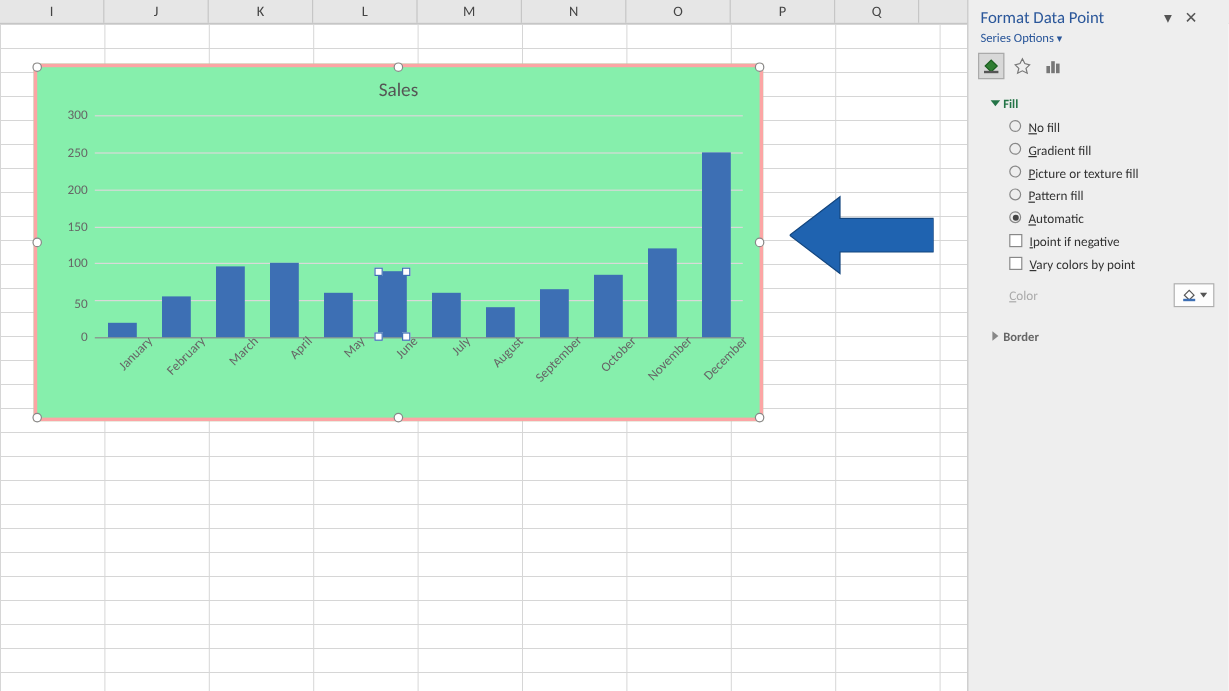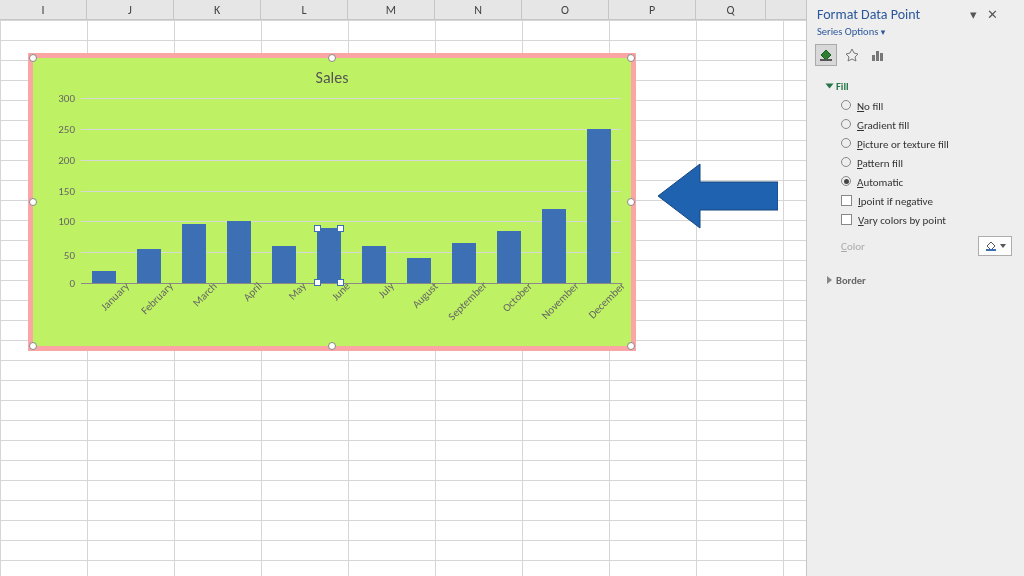--- a/index.html
+++ b/index.html
@@ -40,22 +40,22 @@
         linear-gradient(to bottom, #d6d6d6 1px, transparent 1px);
       background-size: 87px 20px;
     }
     
     .chart-box {
       position: absolute;
       top: 53px;
       left: 28px;
       width: 608px;
       height: 298px;
-      background: #bef264;
-      border: 5px solid #fca5a5;
+      background: #86efac;
+      border: 3px solid #fca5a5;
     }
     .chart-inner {
       position: absolute;
       top: 0; left: 0; right: 0; bottom: 0;
     }
     .chart-title {
       text-align: center;
       font-size: 16px;
       color: #555;
       padding: 10px 0 4px 0;

